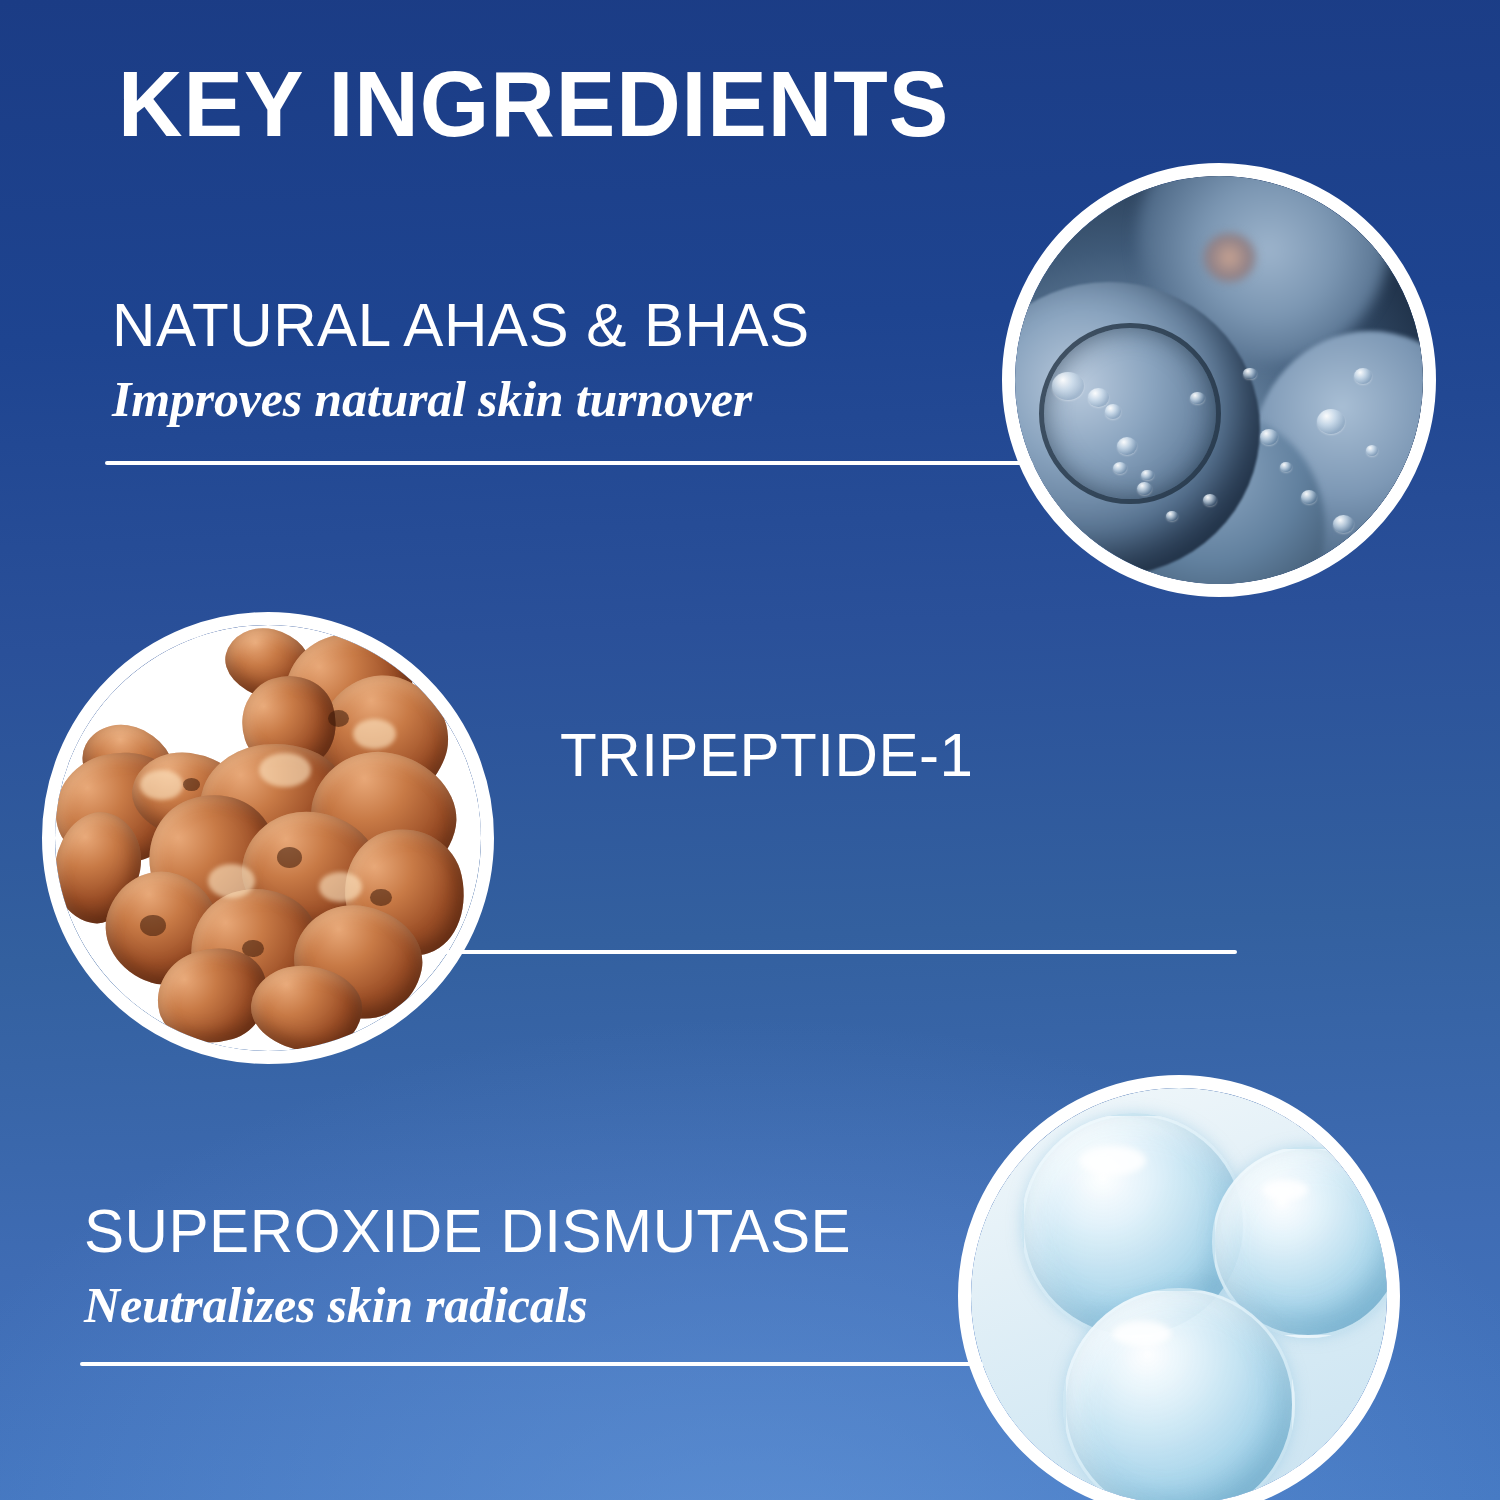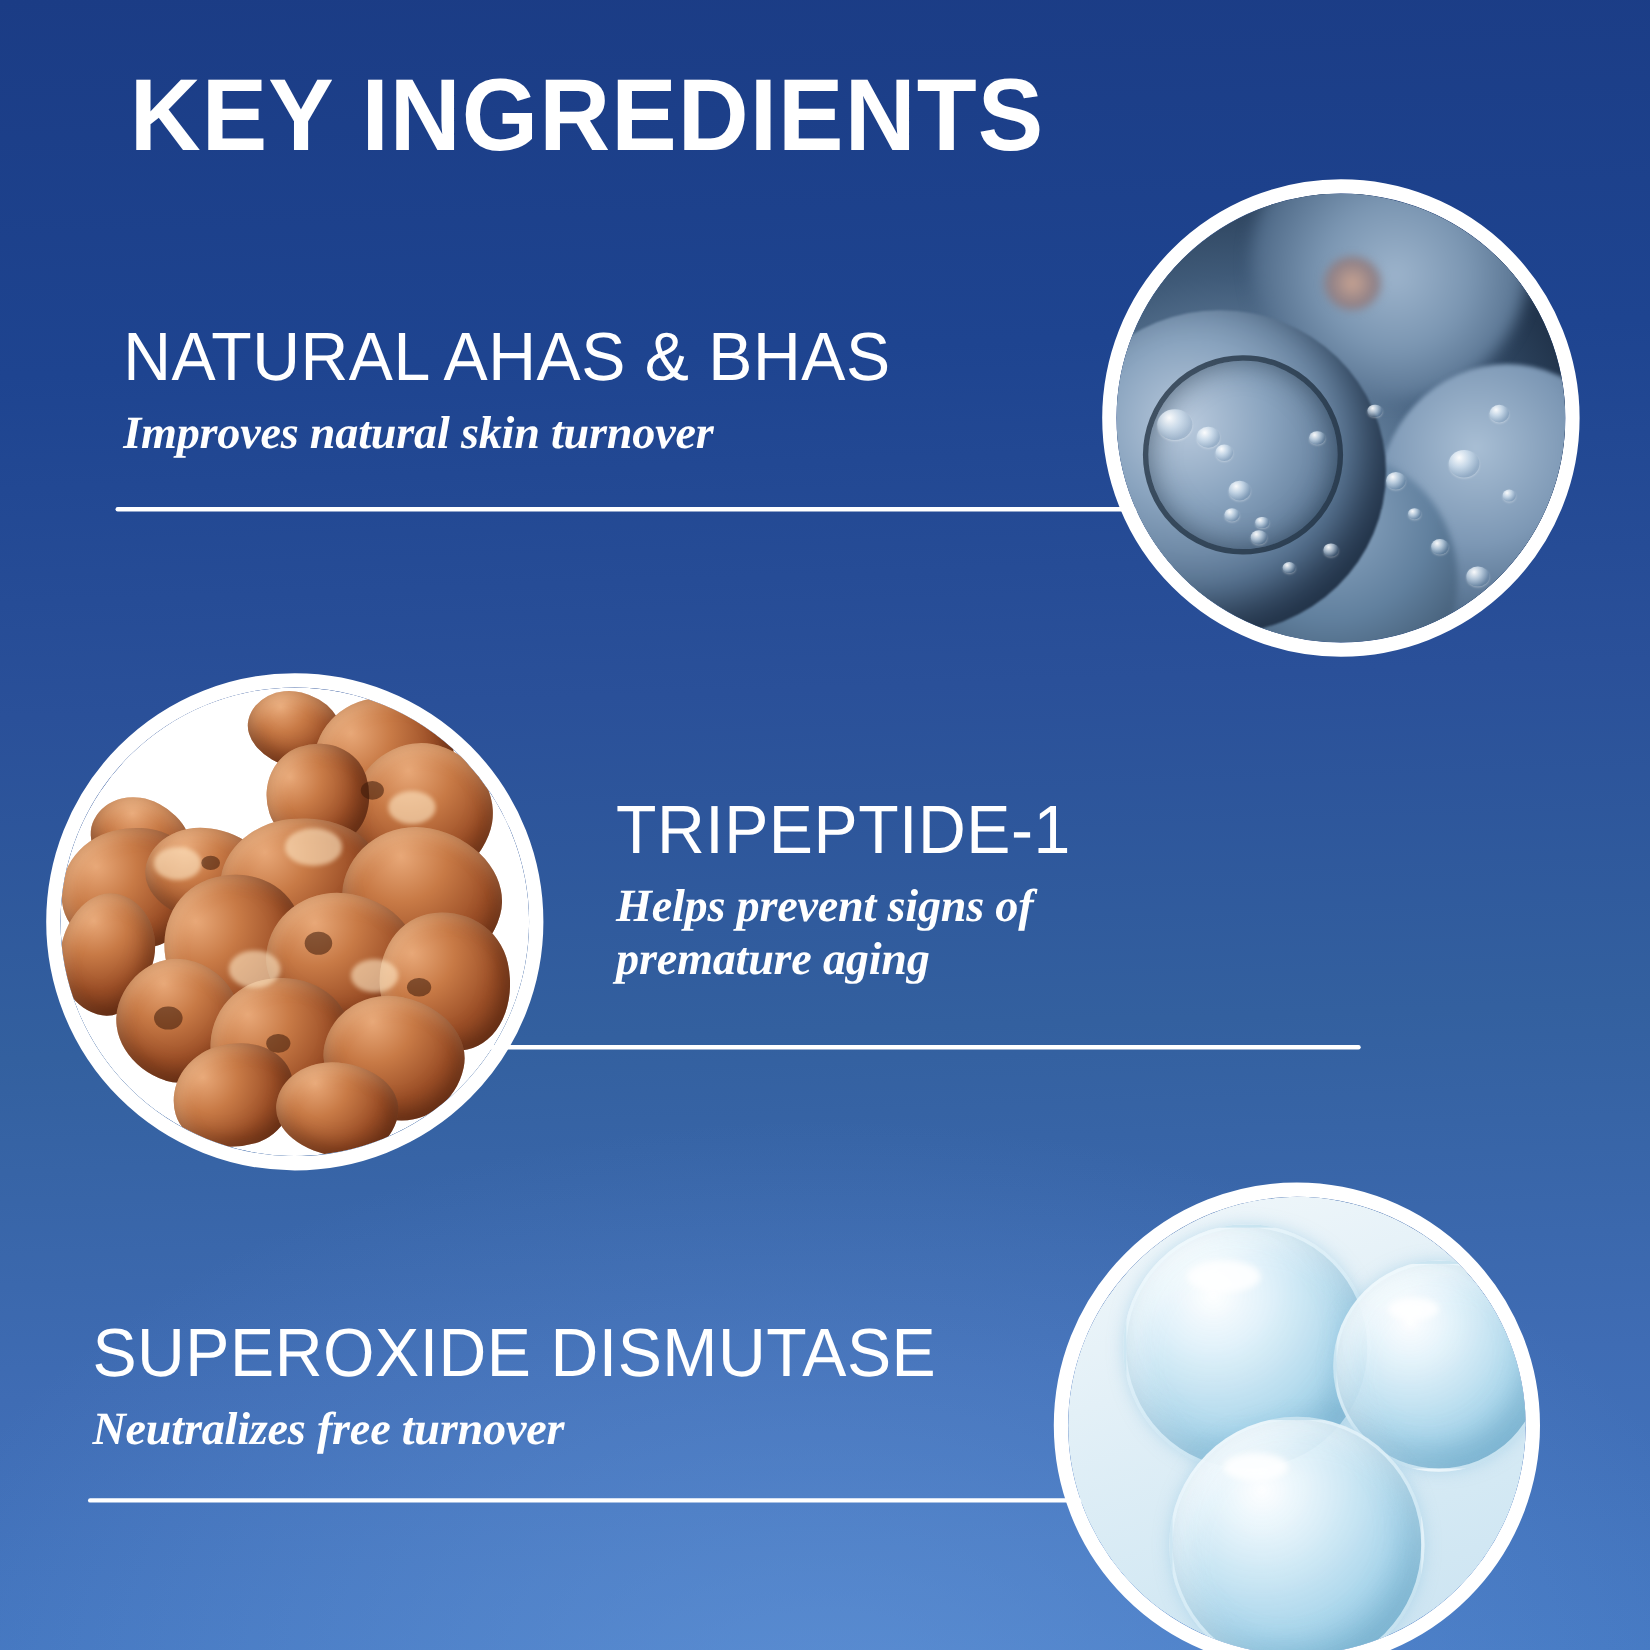--- a/index.html
+++ b/index.html
@@ -43,21 +43,21 @@
     line-height: 1.05;
     white-space: nowrap;
     transform: scaleX(0.97);
     transform-origin: left top;
   }
   .ing-desc {
     color: #ffffff;
     font-family: "Liberation Serif", "DejaVu Serif", serif;
     font-style: italic;
     font-weight: 700;
-    font-size: 42px;
+    font-size: 50px;
     line-height: 1.14;
     margin-top: 14px;
     letter-spacing: -0.2px;
   }
   .ing-desc div { white-space: nowrap; }
 
   
   .connector {
     position: absolute;
     height: 4px;
@@ -228,24 +228,20 @@
       <div class="drop" style="left:78%; top:83%; width:5%;  height:4.4%;"></div>
       <div class="drop" style="left:46%; top:78%; width:3.4%;height:3%;"></div>
       <div class="drop" style="left:37%; top:82%; width:3%;  height:2.6%;"></div>
       <div class="drop" style="left:30%; top:75%; width:3.6%;height:3.2%;"></div>
       <div class="drop" style="left:86%; top:66%; width:3%;  height:2.6%;"></div>
     </div>
   </div>
 
   <div class="block" style="left:560px; top:722px;">
     <div class="ing-name">TRIPEPTIDE-1</div>
-    <div class="ing-desc">
-      <div>Helps prevent signs of</div>
-      <div>premature aging</div>
-    </div>
   </div>
   <div class="connector" style="left:360px; top:950px; width:877px;"></div>
   <div class="ring" style="left:345px; top:941px;"></div>
 
   <div class="photo" style="left:42px; top:612px; width:452px; height:452px;">
     <div class="inner">
       <div class="copper-bg"></div>
       <div class="cu" style="left:40%; top:1%;  width:20%; height:16%; transform:rotate(14deg);"></div>
       <div class="cu" style="left:54%; top:2%;  width:30%; height:26%; transform:rotate(-10deg);"></div>
       <div class="cu" style="left:62%; top:12%; width:30%; height:30%; transform:rotate(22deg);"></div>
@@ -274,21 +270,21 @@
       <div class="cu-speck" style="left:52%; top:52%; width:6%; height:5%;"></div>
       <div class="cu-speck" style="left:20%; top:68%; width:6%; height:5%;"></div>
       <div class="cu-speck" style="left:74%; top:62%; width:5%; height:4%;"></div>
       <div class="cu-speck" style="left:44%; top:74%; width:5%; height:4%;"></div>
     </div>
   </div>
 
   <div class="block" style="left:84px; top:1198px;">
     <div class="ing-name">SUPEROXIDE DISMUTASE</div>
     <div class="ing-desc">
-      <div>Neutralizes free turnover</div>
+      <div>Neutralizes skin radicals</div>
     </div>
   </div>
   <div class="connector" style="left:80px; top:1362px; width:1011px;"></div>
   <div class="ring" style="left:1070px; top:1353px;"></div>
 
   <div class="photo" style="left:958px; top:1075px; width:442px; height:442px;">
     <div class="inner">
       <div class="gel-bg"></div>
       <div class="gel" style="left:12%; top:6%;  width:54%; height:54%;"></div>
       <div class="gel" style="left:58%; top:14%; width:46%; height:46%;"></div>

